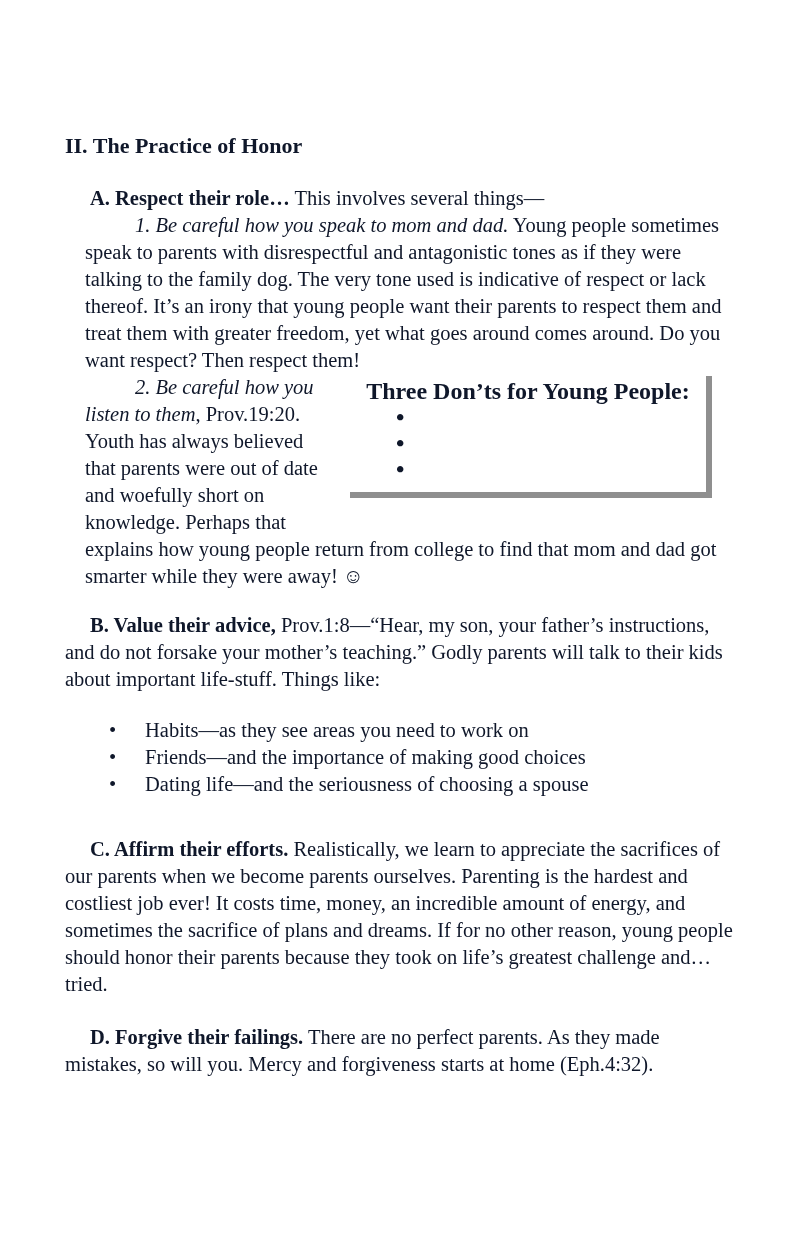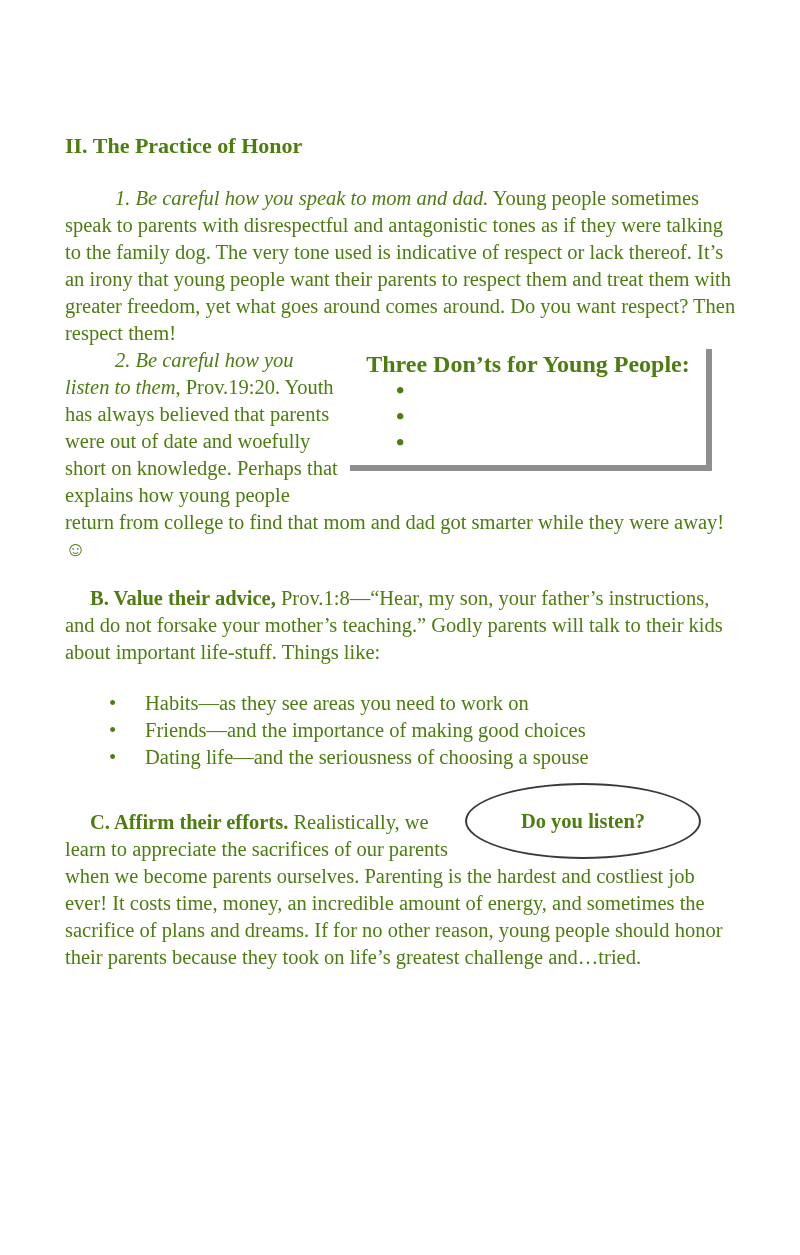--- a/index.html
+++ b/index.html
@@ -2,30 +2,30 @@
 <html style="--shadow-gray: #8f8f8f; --oval-border: #3a3a3a;"><head>
 <meta charset="utf-8">
 <style>
   html,body{margin:0;padding:0;background:#ffffff;}
   .page{
     position:relative;
     width:800px;height:1255px;
     box-sizing:border-box;
     padding:132px 63px 0 65px;
     font-family:"Liberation Serif", serif;
-    font-size:20.5px;line-height:27px;color:#4d7c0f;
+    font-size:20.5px;line-height:27px;color:#0f172a;
     overflow:hidden;
     background:#ffffff;
   }
   .b{font-weight:bold;}
   .i{font-style:italic;}
   p{margin:0;}
   .title{font-size:22px;font-weight:bold;margin:0 0 26px 0;}
   .ind25{text-indent:25px;}
-  .ind50{text-indent:50px;}
+  .ind50{text-indent:50px;margin-left:20px;}
   .gap22{margin-top:22px;}
   .gap26{margin-top:26px;}
   .clear{clear:both;}
 
   
   .dont-box{
     float:right;
     width:362px;
     box-sizing:border-box;
     margin:2px 25px 12px 12px;
@@ -58,20 +58,21 @@
     background:#ffffff;
   }
 </style>
 </head>
 <body>
 
 <div class="page">
 
   <div class="title">II. The Practice of Honor</div>
 
+  <p class="ind25"><span class="b">A. Respect their role…</span><span> This involves several things—</span></p>
 
   <p class="ind50"><span class="i">1. Be careful how you speak to mom and dad.</span><span> Young people sometimes speak to parents with disrespectful and antagonistic tones as if they were talking to the family dog. The very tone used is indicative of respect or lack thereof. It’s an irony that young people want their parents to respect them and treat them with greater freedom, yet what goes around comes around. Do you want respect? Then respect them!</span></p>
 
   <div class="dont-box">
     <div class="dont-title">Three Don’ts for Young People:</div>
     <div class="dont-item">
         <span class="dglyph">•</span>
       </div>
     <div class="dont-item">
         <span class="dglyph">•</span>
@@ -94,20 +95,18 @@
         <span class="bglyph">•</span>
         <span class="btext">Friends—and the importance of making good choices</span>
       </div>
     <div class="bullet-row">
         <span class="bglyph">•</span>
         <span class="btext">Dating life—and the seriousness of choosing a spouse</span>
       </div>
   </div>
 
   <div style="margin-top:38px;">
-    <div class="oval">
-        <span>Do you listen?</span>
-      </div>
     <p class="ind25"><span class="b">C. Affirm their efforts.</span><span> Realistically, we learn to appreciate the sacrifices of our parents when we become parents ourselves. Parenting is the hardest and costliest job ever! It costs time, money, an incredible amount of energy, and sometimes the sacrifice of plans and dreams. If for no other reason, young people should honor their parents because they took on life’s greatest challenge and…tried.</span></p>
   </div>
 
+  <p class="ind25 clear gap26"><span class="b">D. Forgive their failings.</span><span> There are no perfect parents. As they made mistakes, so will you. Mercy and forgiveness starts at home (Eph.4:32).</span></p>
 
 </div>
 
 </body></html>

